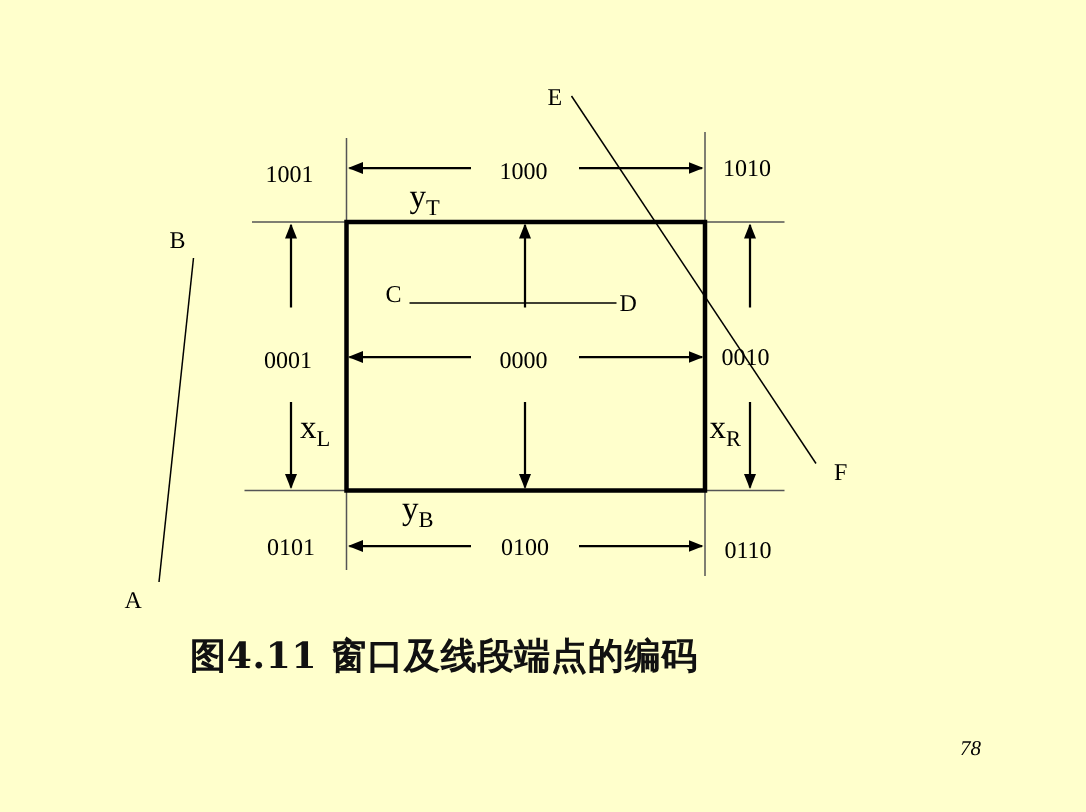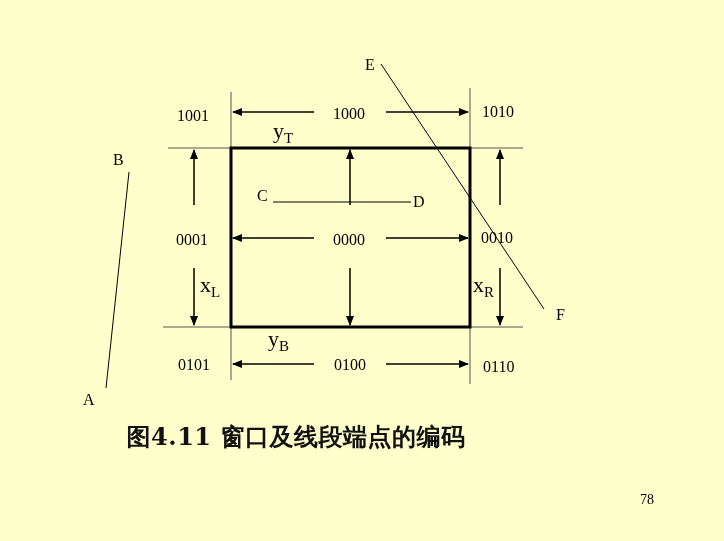--- a/index.html
+++ b/index.html
@@ -6,21 +6,21 @@
   body { width:724px; height:541px; background:#ffffcc; overflow:hidden; position:relative;
          font-family:"Liberation Serif","DejaVu Serif",serif; }
   #diagram { position:absolute; left:0; top:0; }
   .code { font-size:16px; fill:#000; }
   .pt { font-size:16px; fill:#000; }
   .var { font-size:22px; fill:#000; }
   .sub { font-size:15px; }
   .caption { position:absolute; left:0; width:592px; top:421px; text-align:center;
              font-family:"DejaVu Serif","Liberation Serif",serif; font-size:24px; font-weight:bold;
              color:#111; letter-spacing:0.5px; }
-  .page-num { position:absolute; left:640px; top:492px; font-size:14px; color:#000; }
+  .page-num { position:absolute; left:640px; top:492px; font-size:14px; color:#000;font-style:italic; }
 </style>
 </head>
 <body>
 
 <svg id="diagram" width="724" height="541" viewBox="0 0 724 541" xmlns="http://www.w3.org/2000/svg">
   <defs>
     <marker id="ah" markerWidth="10" markerHeight="8" refX="9" refY="4" orient="auto" markerUnits="userSpaceOnUse">
       <path d="M0,0 L10,4 L0,8 z" fill="#000"></path>
     </marker>
   </defs>

